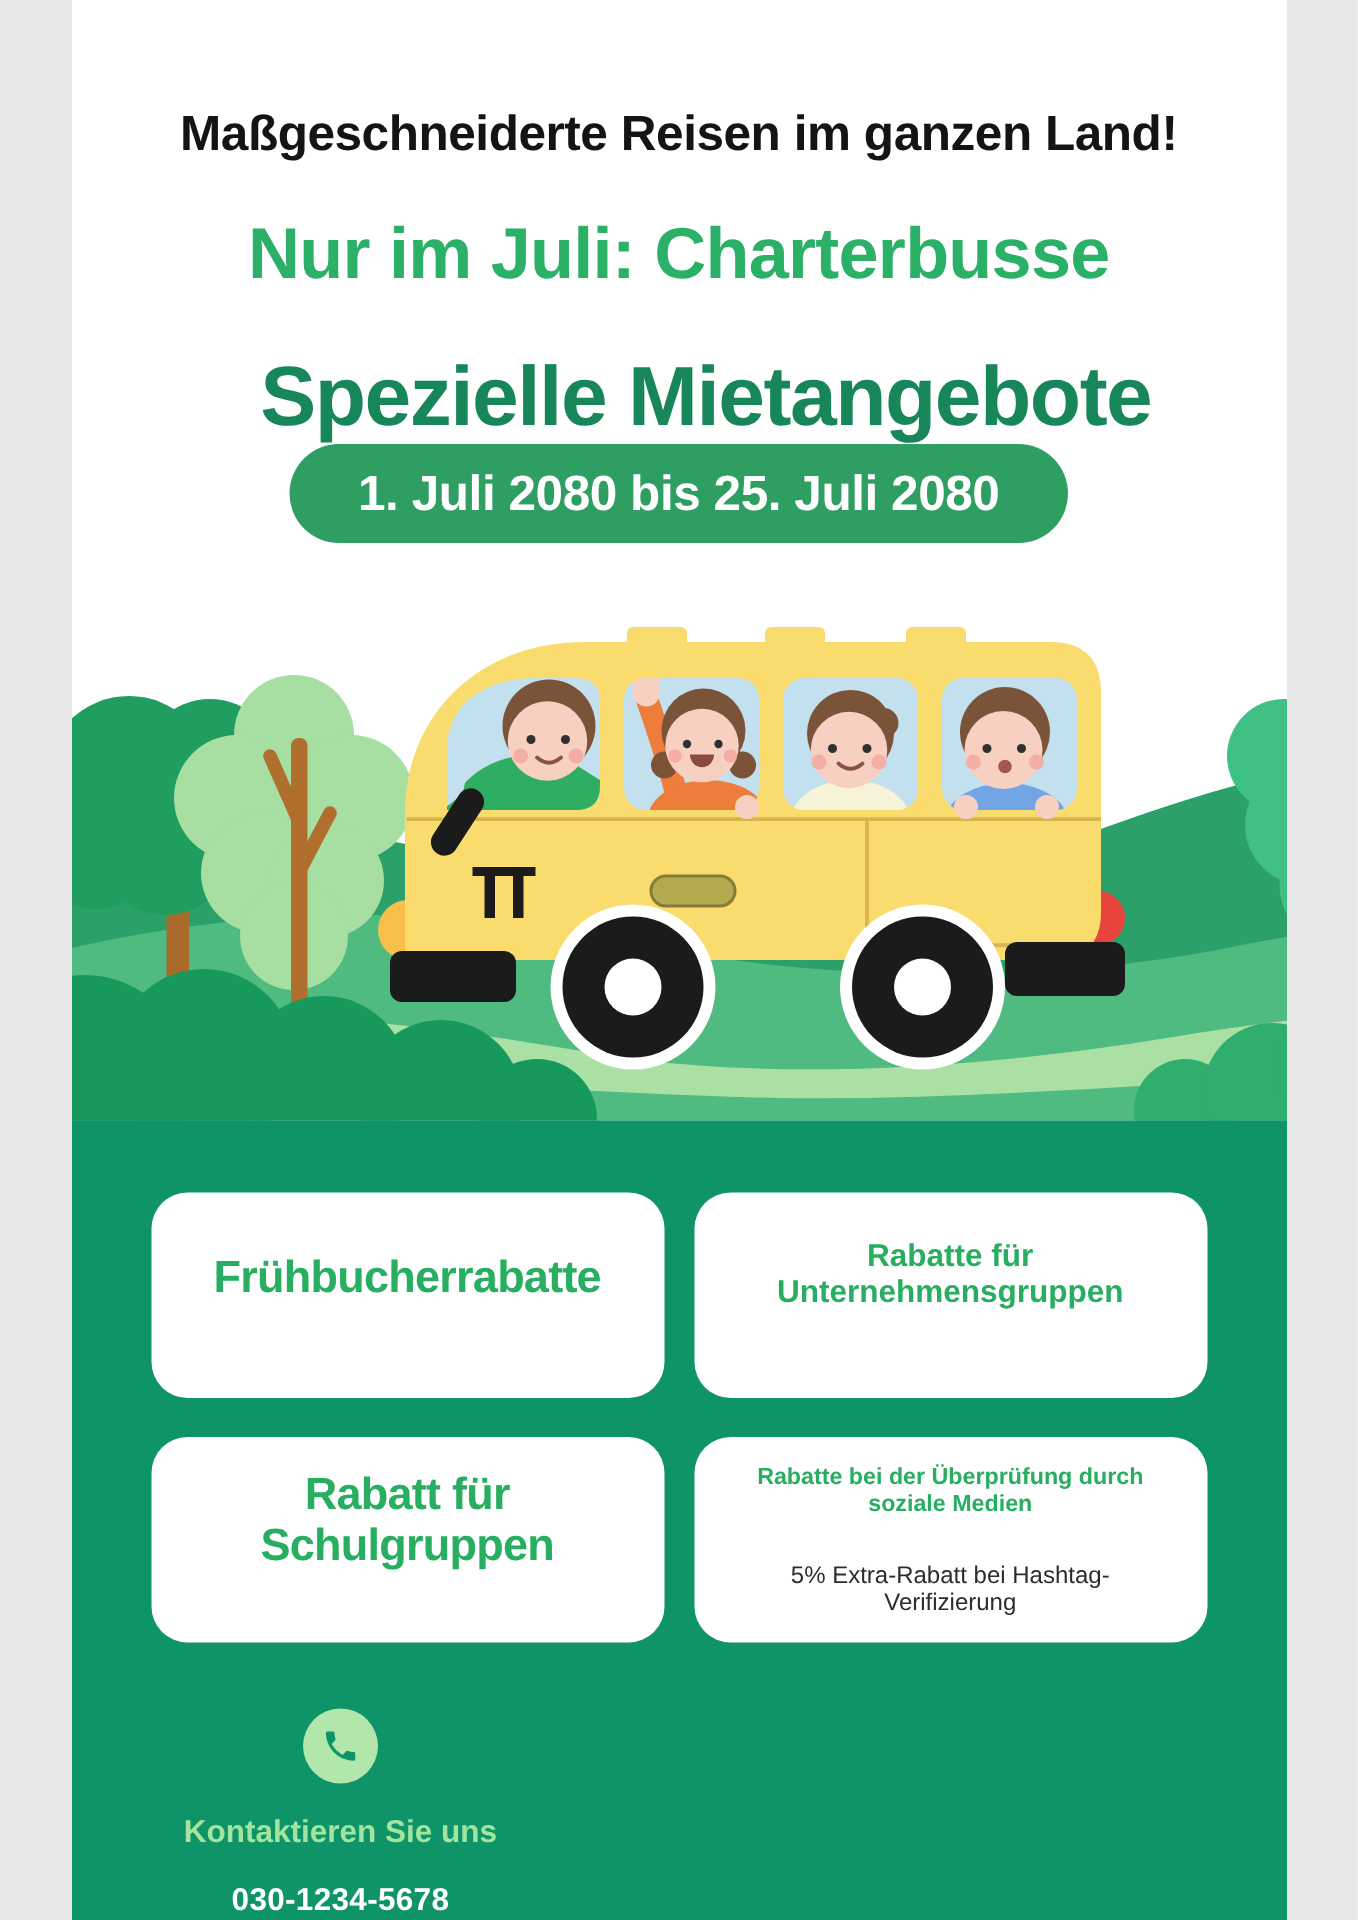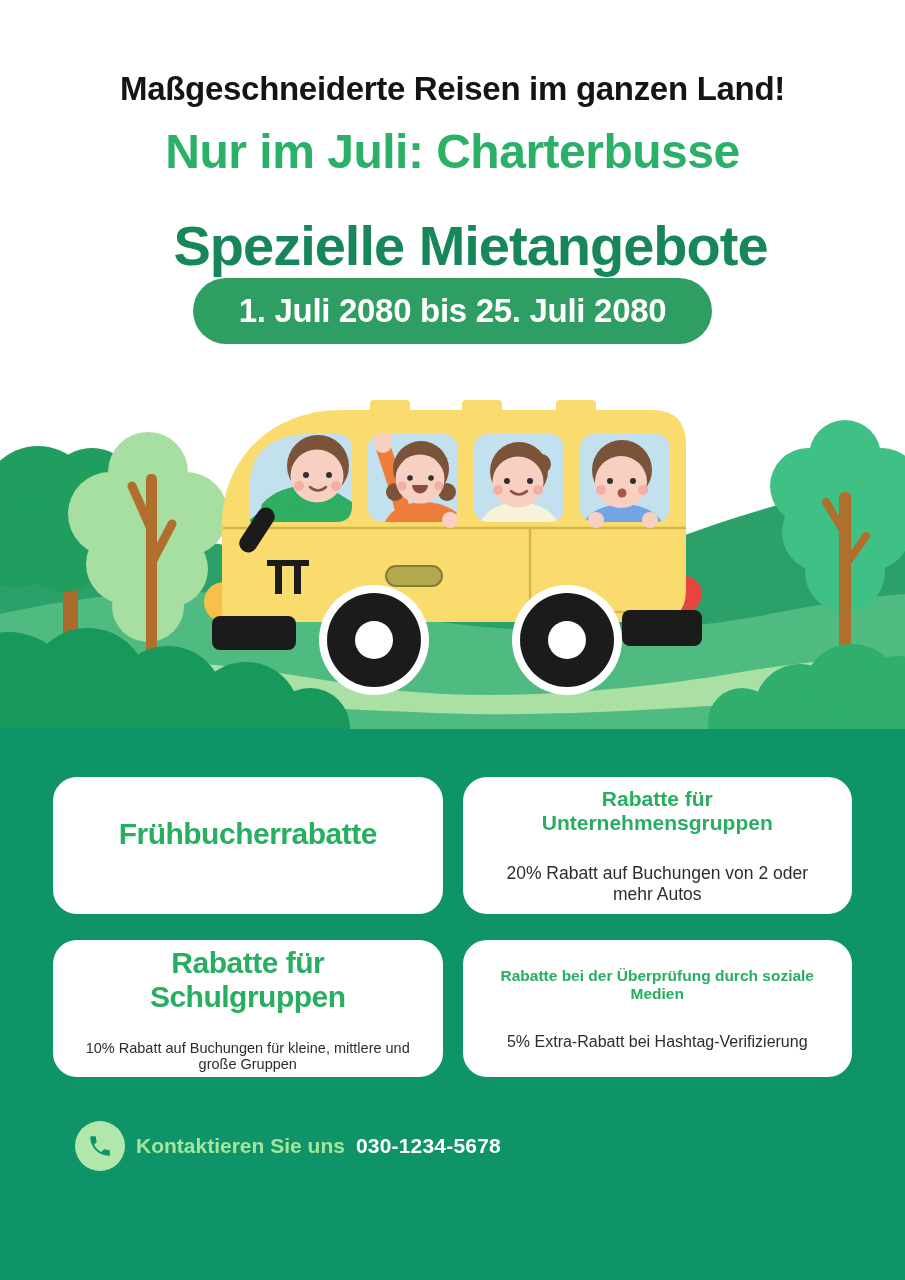--- a/index.html
+++ b/index.html
@@ -1,27 +1,27 @@
 <!DOCTYPE html>
 <html><head>
 <meta charset="utf-8">
 <style>
   * { margin:0; padding:0; box-sizing:border-box; }
   html,body { background:#e8e8e8; }
   body { font-family:"Liberation Sans", sans-serif; }
   .page {
-    position:relative; width:905px; height:1280px; margin:0 auto;
+    position:relative; width:810px; height:1280px; margin:0 auto;
     background:#ffffff; overflow:hidden; display:flex; flex-direction:column;justify-content:center;
   }
   .tagline {
     margin-top:70px; text-align:center; font-size:33px; font-weight:700;
     color:#141414; letter-spacing:-0.3px;
   }
   .headline1 {
-    margin-top:16px; text-align:center; font-size:48px; font-weight:700;
+    margin-top:34px; text-align:center; font-size:48px; font-weight:700;
     color:#2bb068; letter-spacing:-0.5px;
   }
   .headline2 {
     margin-top:34px; text-align:center; font-size:56px; font-weight:700;
     color:#17875a; letter-spacing:-1px;padding-left:36px;
   }
   .badge-row { display:flex; justify-content:center; }
   .date-badge {
     background:#2f9e63; color:#ffffff; font-size:33px; font-weight:700;
     padding:14px 46px; border-radius:36px; letter-spacing:-0.3px;
@@ -46,21 +46,21 @@
   .card-2 .offer-title { font-size:21px; margin-bottom:28px; }
   .card-2 .offer-desc  { font-size:17.5px; }
   .card-3 .offer-title { font-size:30px; margin-bottom:26px; letter-spacing:-0.5px; }
   .card-3 .offer-desc  { font-size:14.5px; }
   .card-4 .offer-title { font-size:15.5px; margin-bottom:30px; }
   .card-4 .offer-desc  { font-size:16px; }
   .footer-row {
     margin-top:44px; display:flex; align-items:center;
     padding:0 36px 0 22px; justify-content:space-between;
   }
-  .contact-group { display:flex; align-items:center; gap:11px; }
+  .contact-group { display:flex; align-items:center; gap:21px;flex-direction:column; }
   .contact-icon {
     width:50px; height:50px; border-radius:50%; background:#b2e7ac;
     display:flex; align-items:center; justify-content:center; flex:none;
   }
   .contact-label { color:#a3e59e; font-size:21px; font-weight:700; }
   .contact-value { color:#ffffff; font-size:21px; font-weight:700; letter-spacing:0.2px; }
 </style>
 </head>
 <body>
 
@@ -257,25 +257,23 @@
     </g>
   </svg>
 
   <div class="green-section">
     <div class="offers-grid">
       <div class="offer-card card-1">
         <div class="offer-title">Frühbucherrabatte</div>
       </div>
       <div class="offer-card card-2">
         <div class="offer-title">Rabatte für Unternehmensgruppen</div>
-        <div class="offer-desc">20% Rabatt auf Buchungen von 2 oder mehr Autos</div>
       </div>
       <div class="offer-card card-3">
-        <div class="offer-title">Rabatte für Schulgruppen</div>
-        <div class="offer-desc">10% Rabatt auf Buchungen für kleine, mittlere und große Gruppen</div>
+        <div class="offer-title">Rabatt für Schulgruppen</div>
       </div>
       <div class="offer-card card-4">
         <div class="offer-title">Rabatte bei der Überprüfung durch soziale Medien</div>
         <div class="offer-desc">5% Extra-Rabatt bei Hashtag-Verifizierung</div>
       </div>
     </div>
 
     <div class="footer-row">
       <div class="contact-group">
         <div class="contact-icon">

